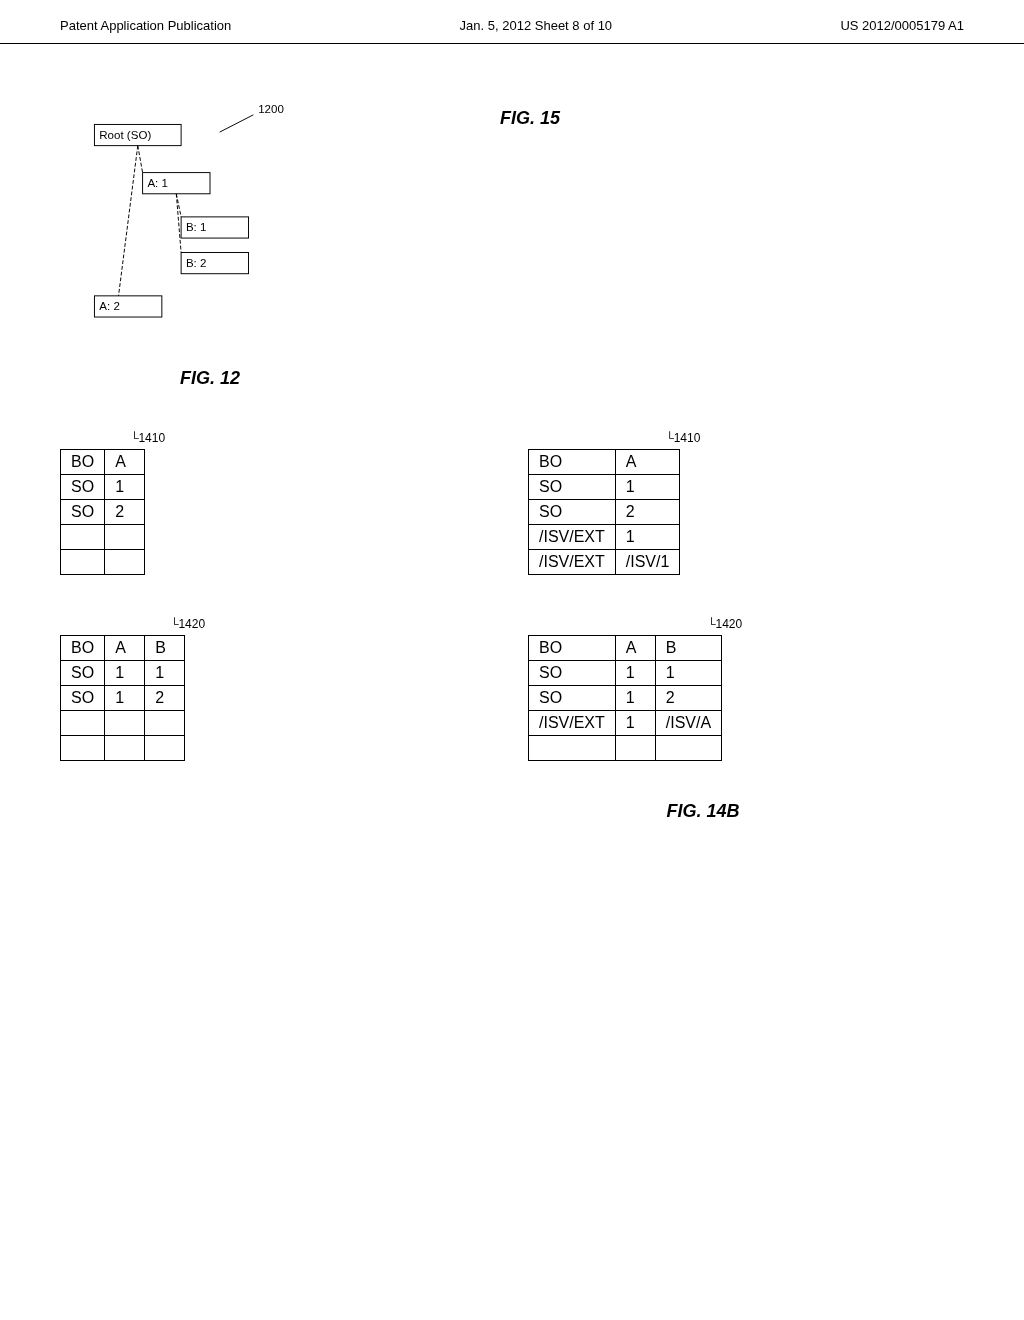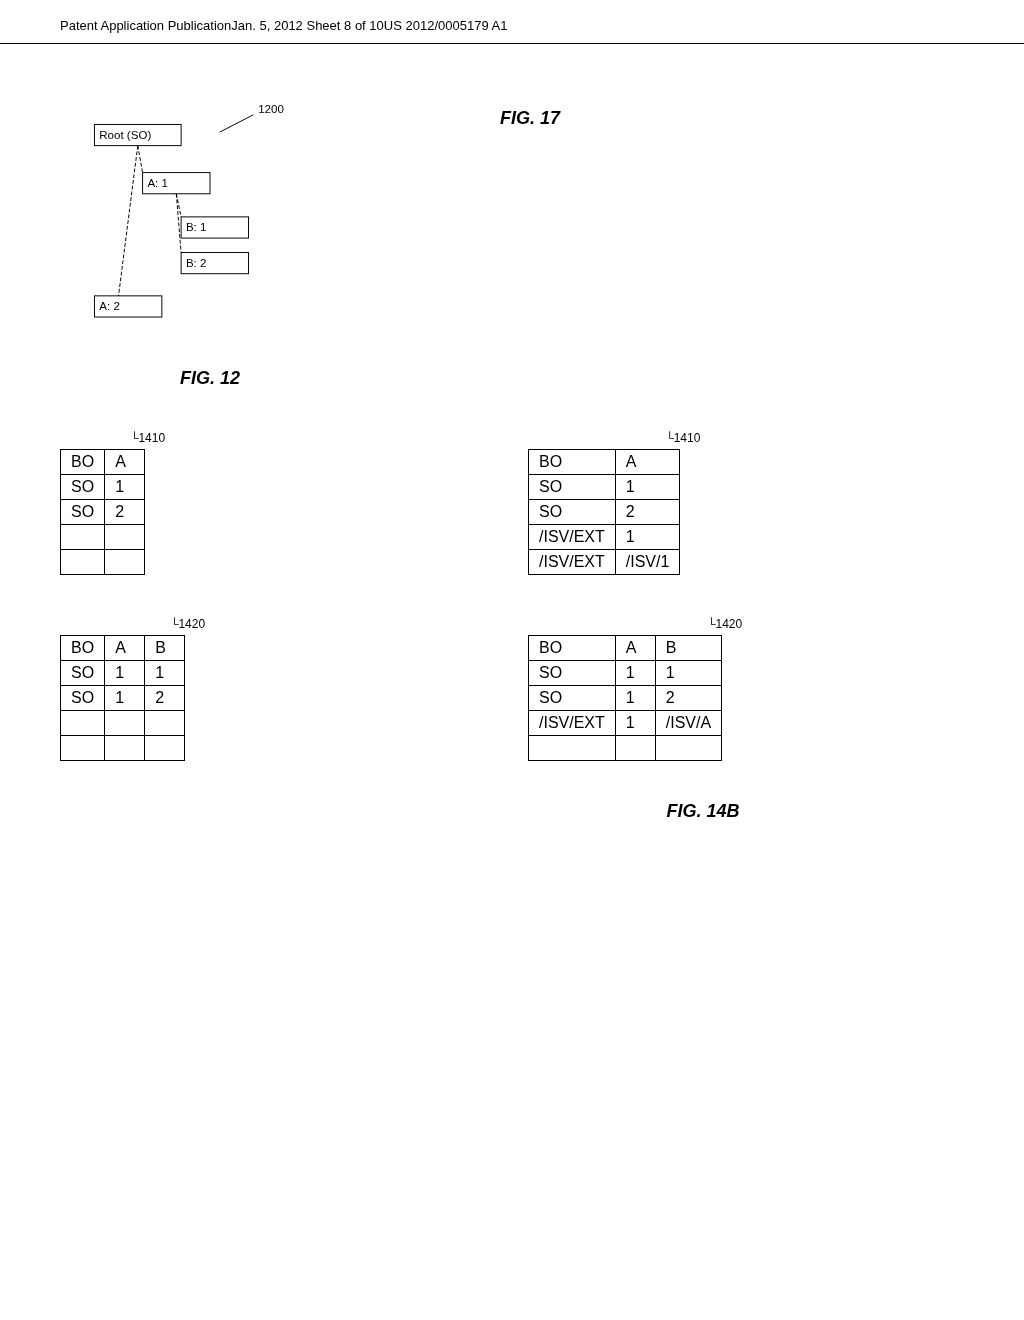--- a/index.html
+++ b/index.html
@@ -8,21 +8,21 @@
       font-family: Arial, Helvetica, sans-serif;
       width: 1024px;
       min-height: 1320px;
       position: relative;
       overflow-x: hidden;
     }
 
     
     .header {
       display: flex;
-      justify-content: flex-start;
+      justify-content: space-between;
       align-items: center;
       padding: 18px 60px 10px 60px;
       border-bottom: 1px solid #000;
       font-size: 13px;
     }
 
     
     .content {
       padding: 40px 60px;
     }
@@ -136,21 +136,21 @@
 
           <line x1="115" y1="114" x2="120" y2="175" stroke="#000" stroke-width="1" stroke-dasharray="4,2"></line>
 
           <line x1="75" y1="64" x2="55" y2="220" stroke="#000" stroke-width="1" stroke-dasharray="4,2"></line>
         </svg>
       </div>
       <div class="fig-label">FIG.  12</div>
     </div>
 
     <div style="margin-left:80px;">
-      <div class="fig-label">FIG.  17</div>
+      <div class="fig-label">FIG.  15</div>
     </div>
 
   </div>
 
   <div class="bottom-row">
 
     <div class="fig14-section">
 
       
       <div style="position:relative; display:inline-block; margin-bottom:30px;">

